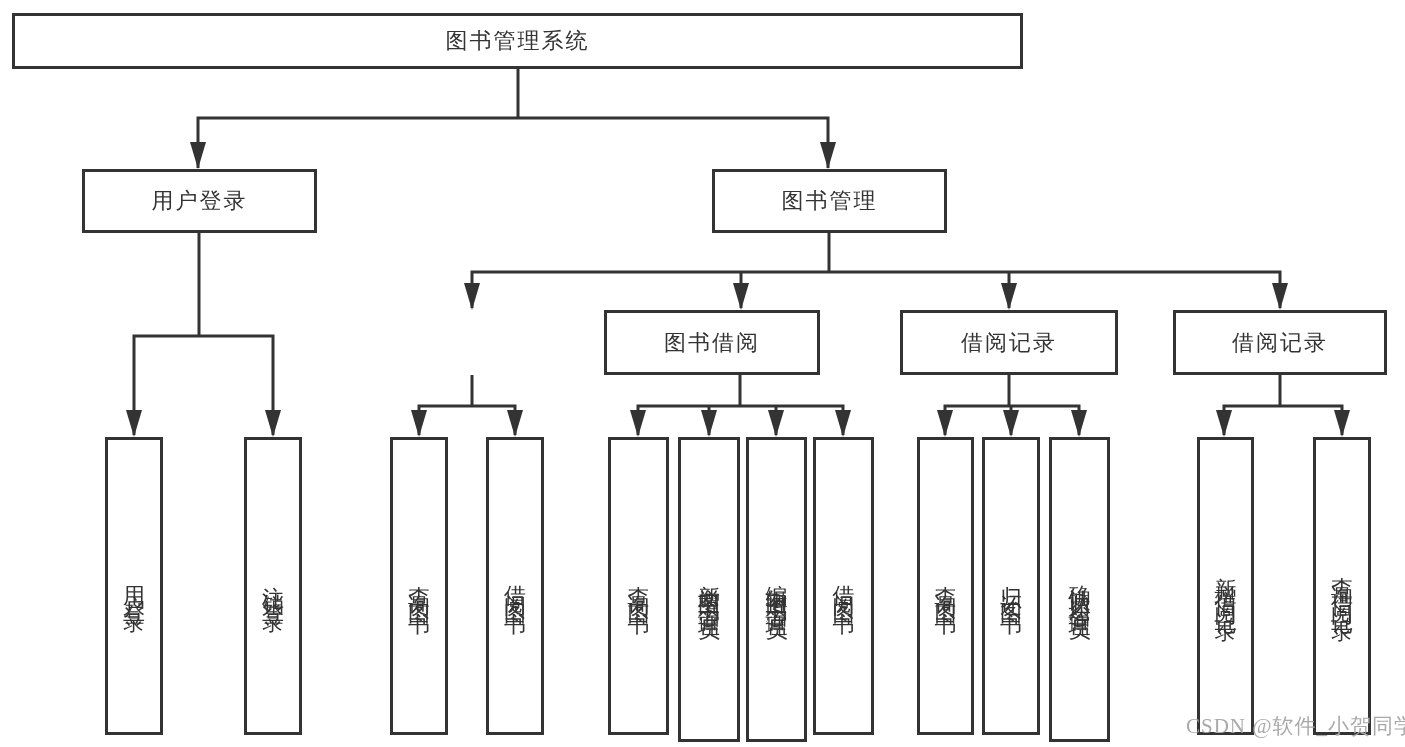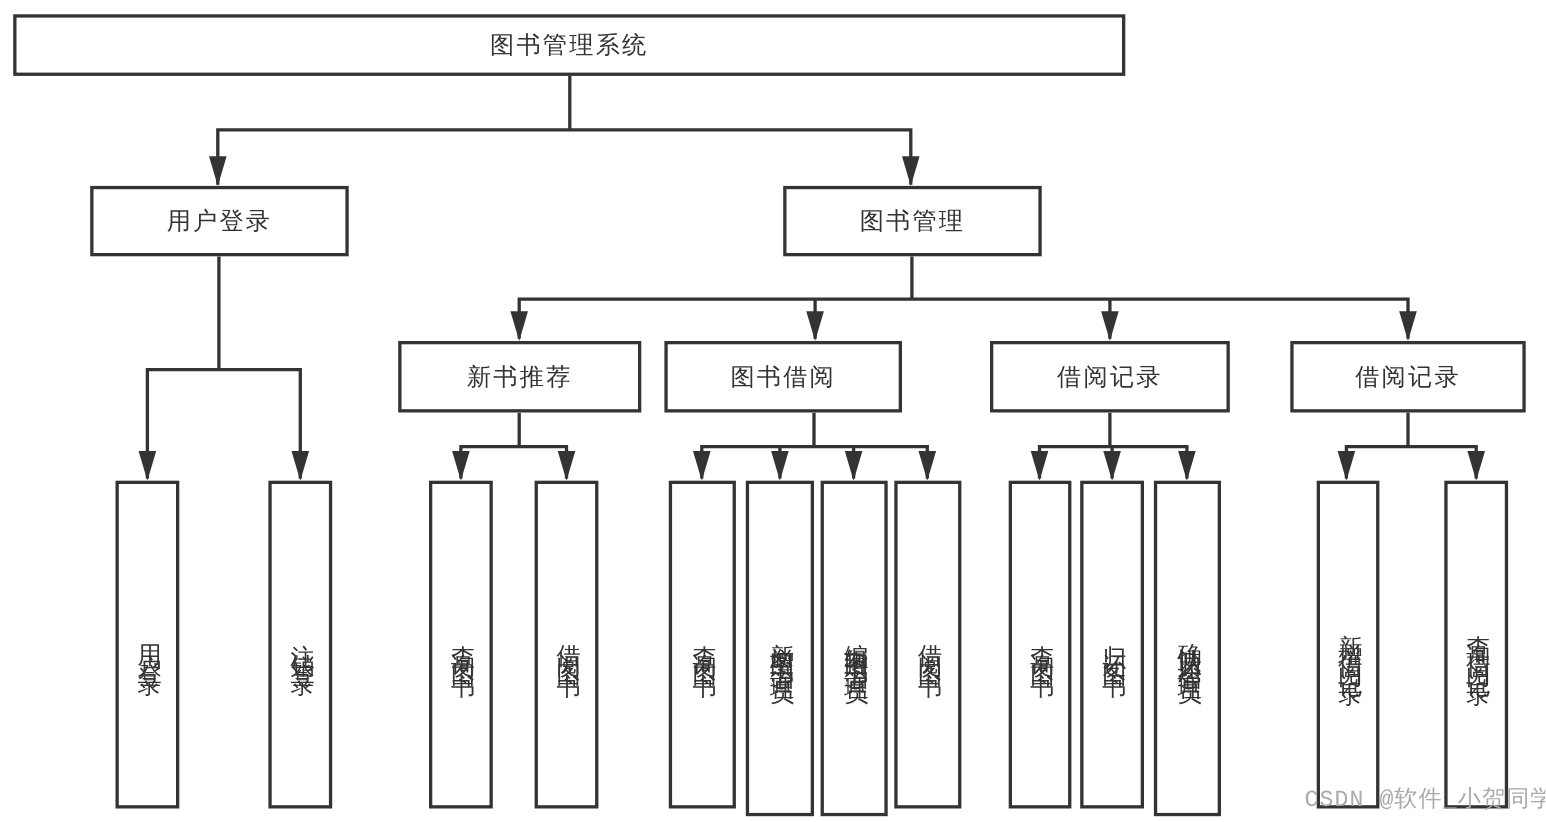--- a/index.html
+++ b/index.html
@@ -1,20 +1,20 @@
 <!DOCTYPE html>
 <html><head>
 <meta charset="utf-8">
 <style>
   html,body{margin:0;padding:0;background:#ffffff;}
   .canvas{
     position:relative;
     width:1405px;height:747px;
     background:#ffffff;
-    font-family:Liberation Mono, monospace;
+    font-family:Liberation Serif, serif;
     color:#333333;
     overflow:hidden;
   }
   svg.connectors{position:absolute;left:0;top:0;width:1405px;height:747px;}
   .box{
     position:absolute;
     box-sizing:border-box;
     border:3px solid #333333;
     background:#ffffff;
     display:flex;
@@ -102,23 +102,20 @@
     <span>图书管理系统</span>
   </div>
 
   <div class="box h" style="left:82px;top:169px;width:235px;height:64px">
     <span>用户登录</span>
   </div>
   <div class="box h" style="left:712px;top:169px;width:235px;height:64px">
     <span>图书管理</span>
   </div>
 
-  <div class="box h" style="left:362px;top:310px;width:221px;height:65px">
-    <span>新书推荐</span>
-  </div>
   <div class="box h" style="left:604px;top:310px;width:216px;height:65px">
     <span>图书借阅</span>
   </div>
   <div class="box h" style="left:900px;top:310px;width:218px;height:65px">
     <span>借阅记录</span>
   </div>
   <div class="box h" style="left:1173px;top:310px;width:214px;height:65px">
     <span>借阅记录</span>
   </div>
 

